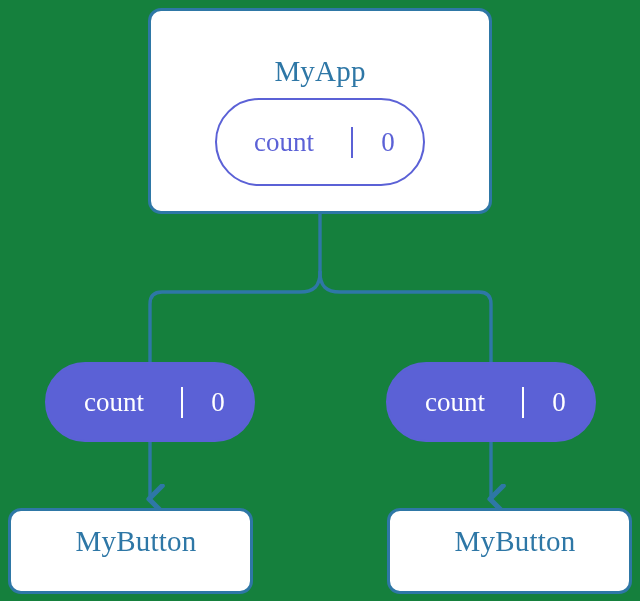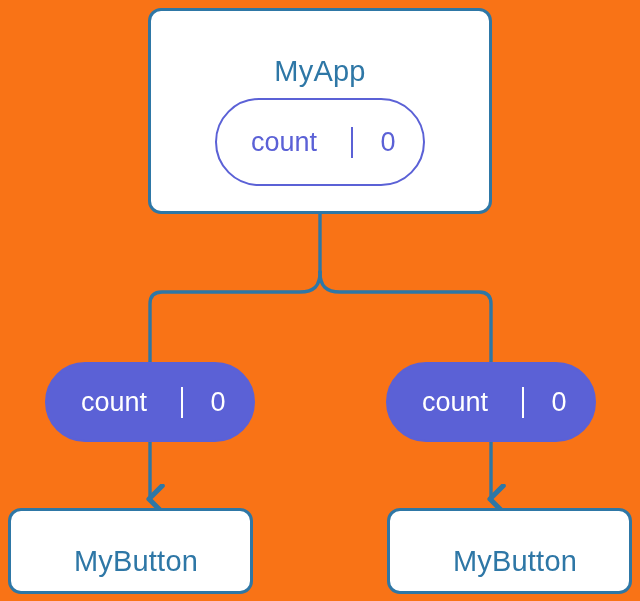--- a/index.html
+++ b/index.html
@@ -5,22 +5,22 @@
   html, body {
     margin: 0;
     padding: 0;
     background: #ffffff;
   }
   #stage {
     position: relative;
     width: 640px;
     height: 601px;
     overflow: hidden;
-    background: #f97316;
-    font-family: Liberation Sans, sans-serif;
+    background: #15803d;
+    font-family: Liberation Serif, serif;
   }
   #wires {
     position: absolute;
     left: 0;
     top: 0;
     width: 640px;
     height: 601px;
     pointer-events: none;
   }
 
@@ -44,21 +44,21 @@
     letter-spacing: .2px;
     white-space: nowrap;
   }
 
   #app-box { left: 148px; top: 8px; width: 344px; height: 206px; }
   #app-box .comp-title { top: 44px; }
 
   #btn-box-left  { left: 8px;   top: 508px; width: 245px; height: 86px; }
   #btn-box-right { left: 387px; top: 508px; width: 245px; height: 86px; }
   #btn-box-left .comp-title,
-  #btn-box-right .comp-title { top: 34px; padding-left: 11px; }
+  #btn-box-right .comp-title { top: 14px; padding-left: 11px; }
 
   
   .pill {
     position: absolute;
     box-sizing: border-box;
     display: flex;
     align-items: center;
     border-radius: 999px;
     z-index: 5;
   }

